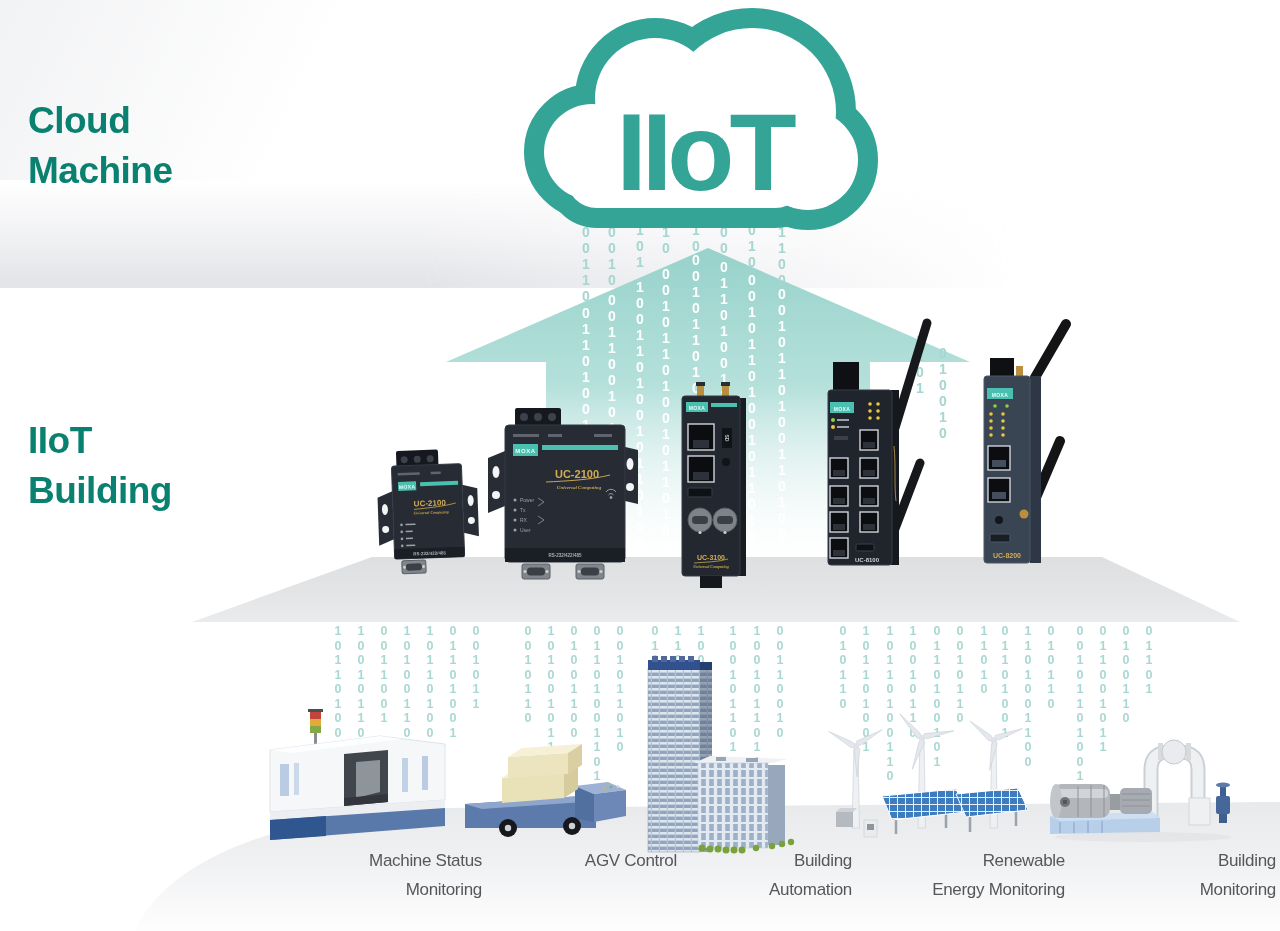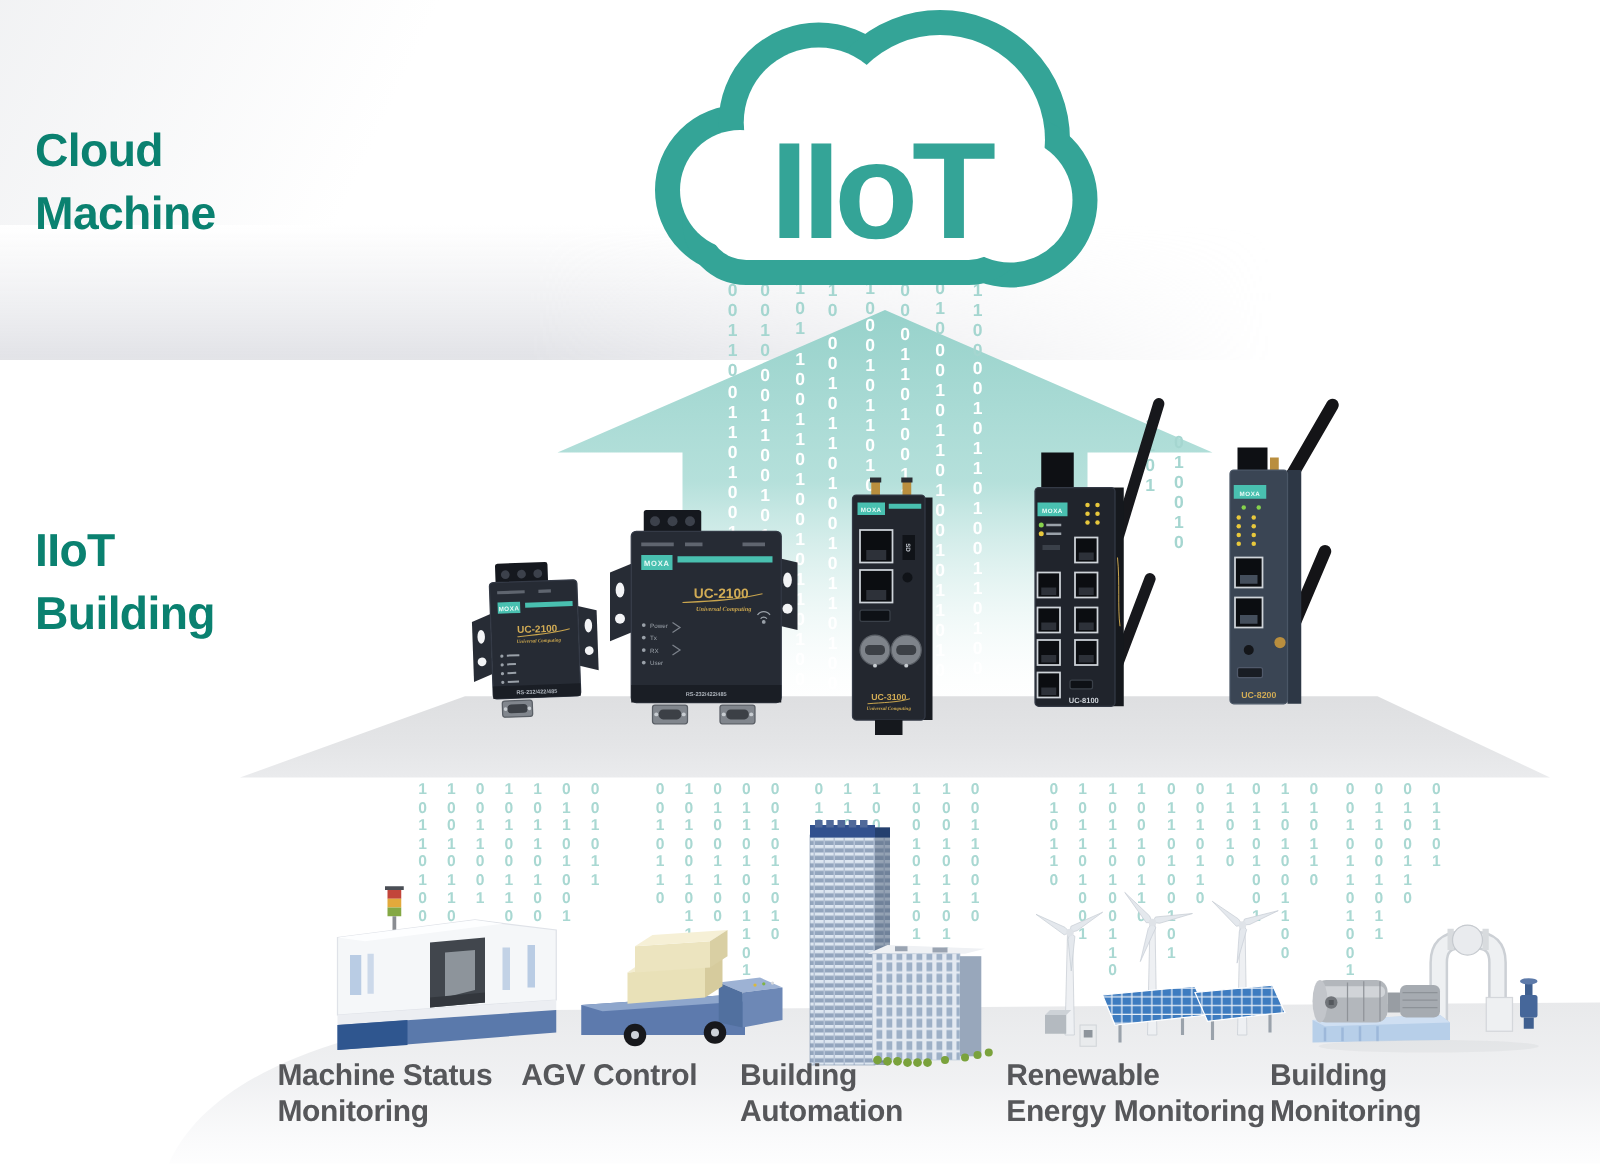--- a/index.html
+++ b/index.html
@@ -30,22 +30,22 @@
   .modeltxt-s{fill:#d2ac55;font-family:"Liberation Sans",sans-serif;font-weight:700;font-size:7px;text-anchor:middle;}
   .modeltxt-w{fill:#cfd4da;font-family:"Liberation Sans",sans-serif;font-weight:700;font-size:6px;text-anchor:middle;}
   .tagtxt{fill:#c9a54e;font-family:"Liberation Serif",serif;font-style:italic;font-weight:700;font-size:5px;text-anchor:middle;}
   .tagtxt-s{fill:#c9a54e;font-family:"Liberation Serif",serif;font-style:italic;font-weight:700;font-size:4px;text-anchor:middle;}
   .ledtxt{fill:#9aa1a9;font-family:"Liberation Sans",sans-serif;font-size:5px;}
   .pltxt{fill:#aab0b8;font-family:"Liberation Sans",sans-serif;font-weight:700;font-size:4.5px;text-anchor:middle;}
   .sdtxt{fill:#c3c8cf;font-family:"Liberation Sans",sans-serif;font-weight:700;font-size:5px;text-anchor:middle;}
   .rj{fill:#0b0d11;stroke:#cfd4da;stroke-width:1.4;}
   .cloud-text{fill:#34a497;font-family:"Liberation Sans",sans-serif;font-weight:700;font-size:110px;letter-spacing:-5px;text-anchor:middle;}
   
-  .app-label{position:absolute;width:260px;text-align:left;font-weight:700;
-    font-size:24px;line-height:29px;color:#56575a;letter-spacing:-.3px;}
+  .app-label{position:absolute;width:260px;text-align:right;font-weight:400;
+    font-size:17px;line-height:29px;color:#56575a;letter-spacing:-.3px;}
 </style>
 </head>
 <body>
 
 <div id="stage">
 
   <div class="wash-corner"></div>
   <div class="wash-top"></div>
 
   <svg class="abs" style="left:425px;top:238px" width="560" height="345" viewBox="0 0 560 345">

